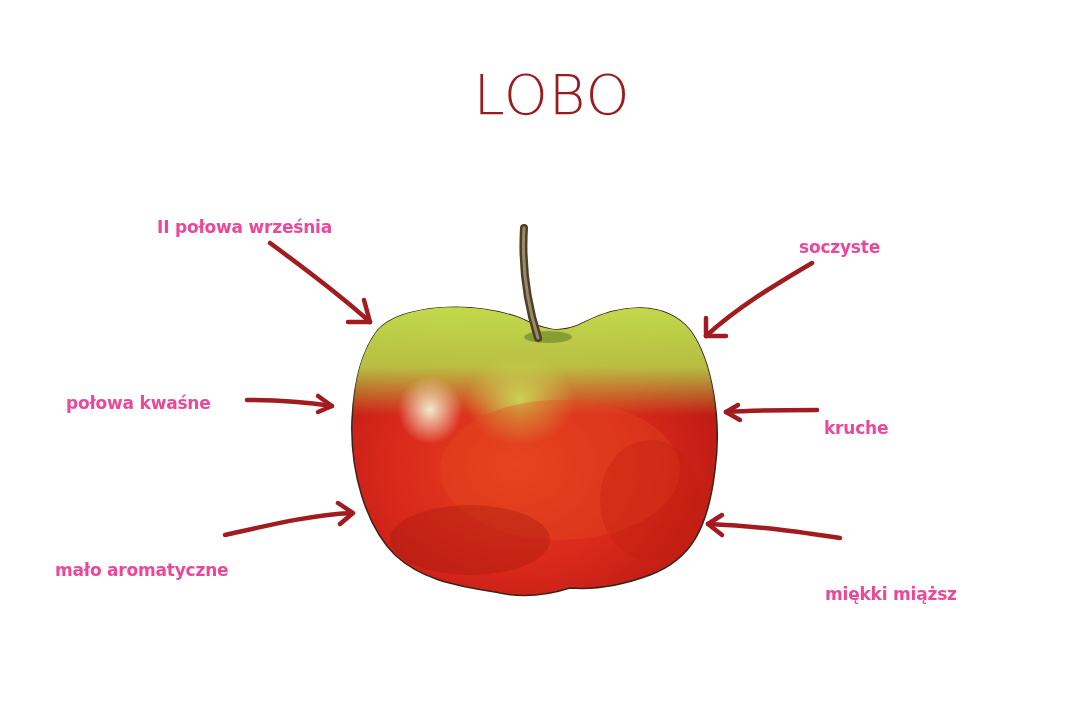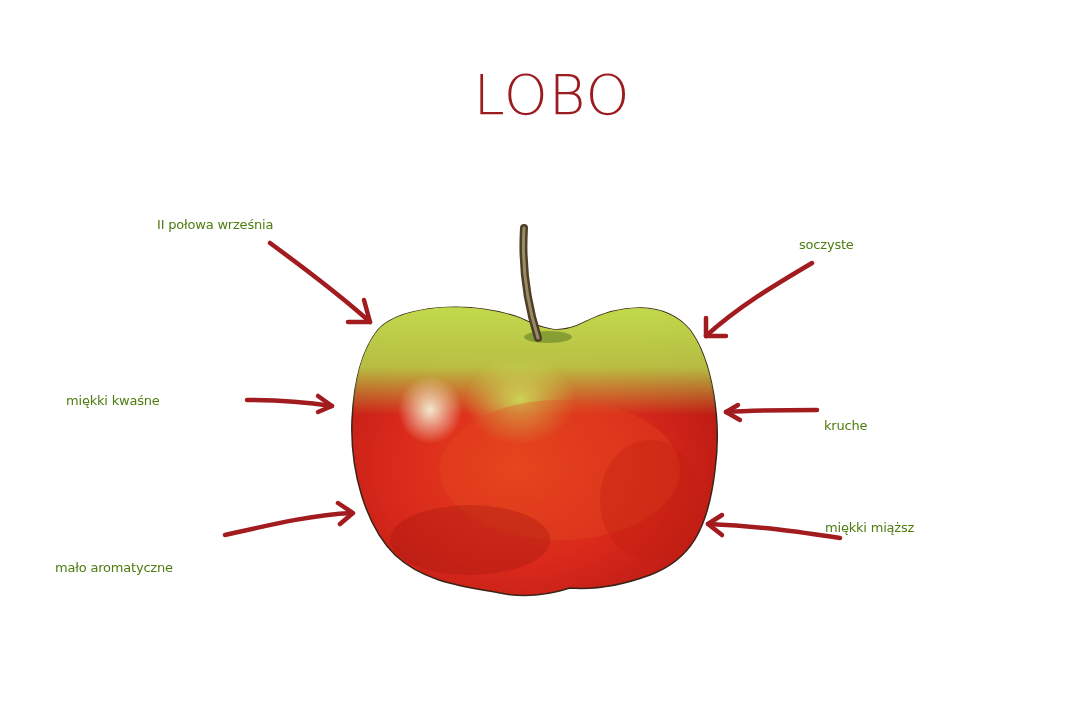--- a/index.html
+++ b/index.html
@@ -1,18 +1,18 @@
 <!DOCTYPE html>
 <html><head>
 <meta charset="utf-8">
 <style>
   html, body { margin:0; padding:0; background:#ffffff; }
   body { width:1080px; height:728px; position:relative; overflow:hidden; font-family:"Liberation Sans", sans-serif; }
   .title { position:absolute; left:0; width:1104px; top:62px; text-align:center; font-family:"DejaVu Sans", sans-serif; font-weight:300; font-size:56px; letter-spacing:1px; color:#9b1b1f; }
-  .label { position:absolute; font-family:"DejaVu Sans", sans-serif; font-weight:normal; font-size:13px; color:#4d7c0f; white-space:nowrap; letter-spacing:-0.2px; }
+  .label { position:absolute; font-family:"DejaVu Sans", sans-serif; font-weight:bold; font-size:17px; color:#ec4899; white-space:nowrap; letter-spacing:-0.2px; }
   svg.art { position:absolute; left:0; top:0; }
 </style>
 </head>
 <body>
 
 <div class="title">LOBO</div>
 
 <svg class="art" width="1080" height="728" viewBox="0 0 1080 728">
   <defs>
     <radialGradient id="appleBody" cx="45%" cy="55%" r="65%">
@@ -77,17 +77,17 @@
       <path d="M738,405 L726,412 L740,420"></path>
     </g>
     <g>
       <path d="M840,538 C800,532 760,526 708,524"></path>
       <path d="M722,515 L708,524 L722,535"></path>
     </g>
   </g>
 </svg>
 
 <div class="label" style="left:157px; top:217px;">II połowa września</div>
-<div class="label" style="left:66px; top:393px;">miękki kwaśne</div>
+<div class="label" style="left:66px; top:393px;">połowa kwaśne</div>
 <div class="label" style="left:55px; top:560px;">mało aromatyczne</div>
 <div class="label" style="left:799px; top:237px;text-align:center;">soczyste</div>
 <div class="label" style="left:824px; top:418px;">kruche</div>
-<div class="label" style="left:825px; top:520px;">miękki miąższ</div>
+<div class="label" style="left:825px; top:584px;">miękki miąższ</div>
 
 </body></html>

